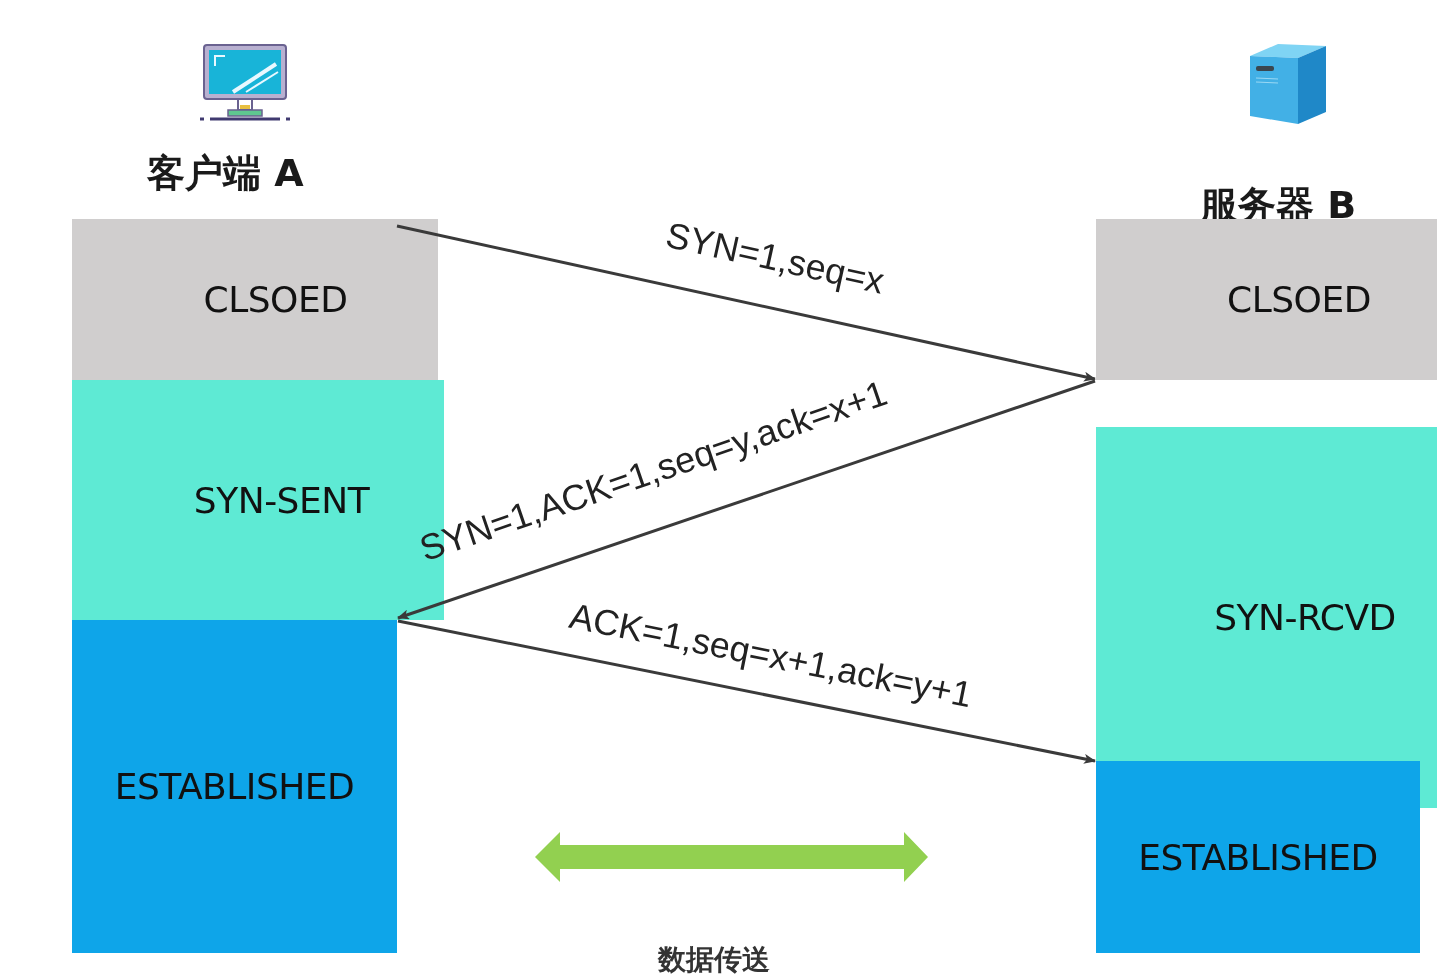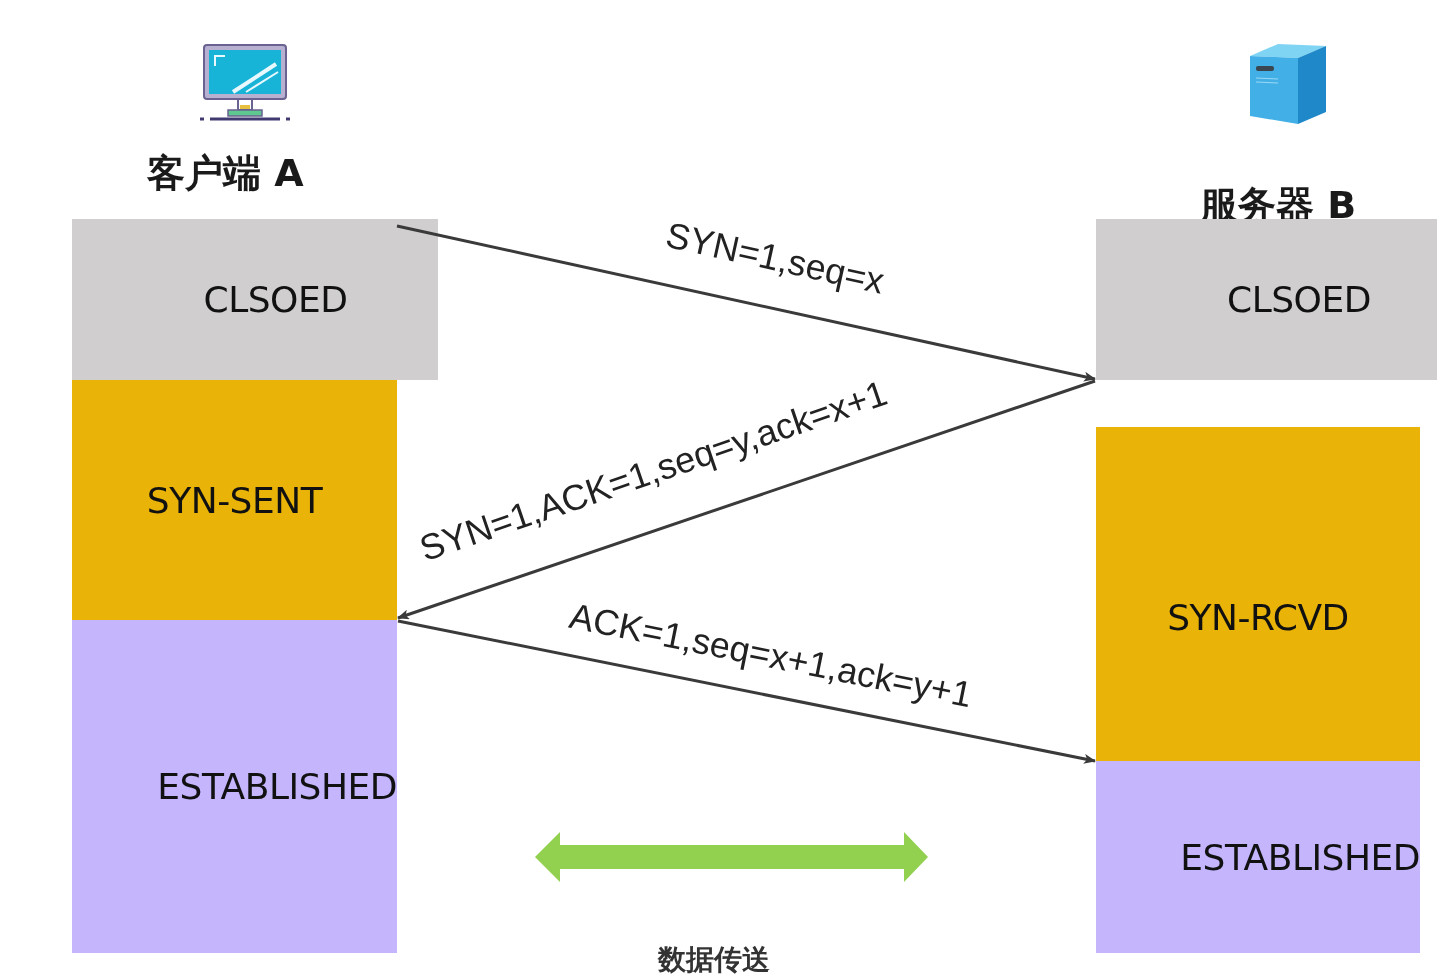--- a/index.html
+++ b/index.html
@@ -3,22 +3,22 @@
 <meta charset="utf-8">
 <style>
   html, body { margin: 0; padding: 0; background: #ffffff; }
   body { width: 1437px; height: 976px; position: relative; overflow: hidden;
          font-family: "DejaVu Sans", "Liberation Sans", sans-serif; color: #111; }
   .endpoint-label { position: absolute; font-size: 38px; font-weight: bold; color: #1a1a1a; white-space: nowrap; }
   .icon { position: absolute; }
   .state { position: absolute; display: flex; align-items: center; justify-content: center;
            font-size: 36px; color: #111; letter-spacing: -0.5px; }
   .closed { background: #d0cece; padding-left: 41px; }
-  .pending { background: #eab308; }
-  .established { background: #c4b5fd; justify-content: flex-end; }
+  .pending { background: #5eead4; padding-left: 47px; }
+  .established { background: #0ea5e9; }
   svg.lines { position: absolute; left: 0; top: 0; }
   .msg { position: absolute; font-family: "Liberation Sans", sans-serif; font-size: 36px; color: #222;
          white-space: nowrap; transform-origin: left bottom; }
   .data-label { position: absolute; font-size: 28px; font-weight: bold; color: #333; }
 </style>
 </head>
 <body>
 
 <div class="icon" style="left:198px; top:42px; width:94px; height:82px;">
   <svg width="94" height="82" viewBox="0 0 94 82">

